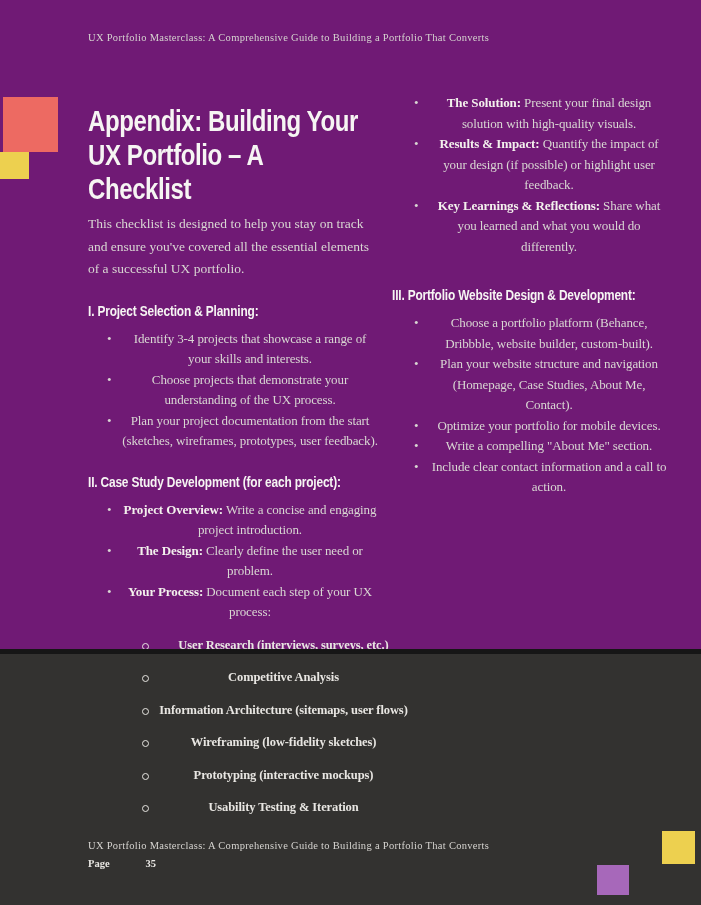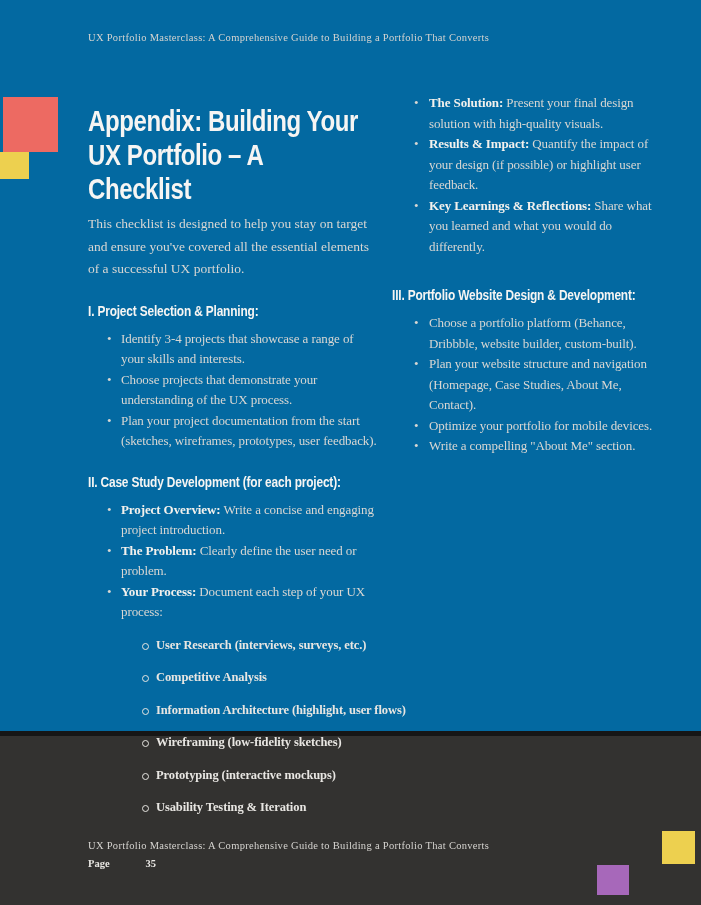--- a/index.html
+++ b/index.html
@@ -4,22 +4,22 @@
 <style>
   html, body { margin: 0; padding: 0; }
   body {
     width: 701px; height: 905px;
     background: #333230;
     font-family: "Liberation Serif", serif;
     overflow: hidden;
   }
   .page {
     position: relative;
-    width: 701px; height: 736px;
-    background: #0369a1;
+    width: 701px; height: 654px;
+    background: #701a75;
   }
 
   
   .hdr {
     position: absolute; left: 88px; top: 31px;
     font-size: 10.5px; line-height: 14px;
     color: #d6d4d0; letter-spacing: 0.3px;
   }
   .ftr { position: absolute; left: 88px; top: 839px; width: 480px; }
   .ftr-line { font-size: 10.5px; line-height: 14px; color: #d6d4d0; letter-spacing: 0.3px; }
@@ -64,21 +64,21 @@
     font-weight: 700;
     font-size: 14px; line-height: 17px;
     color: #f6f5f3;
     letter-spacing: -0.2px;
     transform: scaleX(0.85); transform-origin: 0 0;
     width: 118%;
     white-space: nowrap;
   }
   .col-right .sec-h { margin-top: 30px; }
 
-  .blist { margin-top: 9px; }
+  .blist { margin-top: 9px; text-align: center; }
   .col-right .blist-first { margin-top: 0; }
 
   .bi {
     position: relative;
     padding-left: 33px;
     font-size: 13px; line-height: 20.5px;
     letter-spacing: -0.1px;
     color: #d9d7d3;
   }
   .bi::before {
@@ -120,46 +120,46 @@
   <div class="sq sq-purple"></div>
 
   <div class="col-left">
 
     <h1 class="doc-title">
       <div>Appendix: Building Your</div>
       <div>UX Portfolio – A</div>
       <div>Checklist</div>
     </h1>
 
-    <p class="intro">This checklist is designed to help you stay on target and ensure you've covered all the essential elements of a successful UX portfolio.</p>
+    <p class="intro">This checklist is designed to help you stay on track and ensure you've covered all the essential elements of a successful UX portfolio.</p>
 
     <h2 class="sec-h">I. Project Selection &amp; Planning:</h2>
     <div class="blist">
       <div class="bi"><span>Identify 3-4 projects that showcase a range of your skills and interests.</span></div>
       <div class="bi"><span>Choose projects that demonstrate your understanding of the UX process.</span></div>
       <div class="bi"><span>Plan your project documentation from the start (sketches, wireframes, prototypes, user feedback).</span></div>
     </div>
 
     <h2 class="sec-h">II. Case Study Development (for each project):</h2>
     <div class="blist">
       <div class="bi">
         <span class="bl">Project Overview:</span>
         <span>Write a concise and engaging project introduction.</span>
       </div>
       <div class="bi">
-        <span class="bl">The Problem:</span>
+        <span class="bl">The Design:</span>
         <span>Clearly define the user need or problem.</span>
       </div>
       <div class="bi">
         <span class="bl">Your Process:</span>
         <span>Document each step of your UX process:</span>
         <div class="slist">
           <div class="si">User Research (interviews, surveys, etc.)</div>
           <div class="si">Competitive Analysis</div>
-          <div class="si">Information Architecture (highlight, user flows)</div>
+          <div class="si">Information Architecture (sitemaps, user flows)</div>
           <div class="si">Wireframing (low-fidelity sketches)</div>
           <div class="si">Prototyping (interactive mockups)</div>
           <div class="si">Usability Testing &amp; Iteration</div>
         </div>
       </div>
     </div>
 
   </div>
 
   <div class="col-right">
@@ -178,20 +178,21 @@
         <span>Share what you learned and what you would do differently.</span>
       </div>
     </div>
 
     <h2 class="sec-h">III. Portfolio Website Design &amp; Development:</h2>
     <div class="blist">
       <div class="bi"><span>Choose a portfolio platform (Behance, Dribbble, website builder, custom-built).</span></div>
       <div class="bi"><span>Plan your website structure and navigation (Homepage, Case Studies, About Me, Contact).</span></div>
       <div class="bi"><span>Optimize your portfolio for mobile devices.</span></div>
       <div class="bi"><span>Write a compelling "About Me" section.</span></div>
+      <div class="bi"><span>Include clear contact information and a call to action.</span></div>
     </div>
 
   </div>
 
   <div class="ftr">
     <div class="ftr-line">UX Portfolio Masterclass: A Comprehensive Guide to Building a Portfolio That Converts</div>
     <div class="ftr-meta">
       <span class="ftr-page">Page</span>
       <span class="ftr-num">35</span>
     </div>

